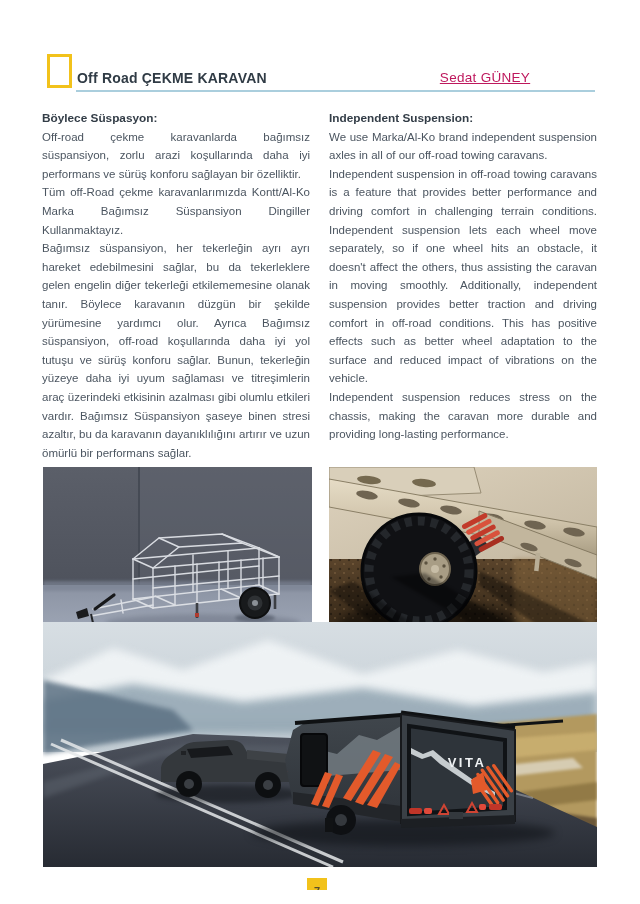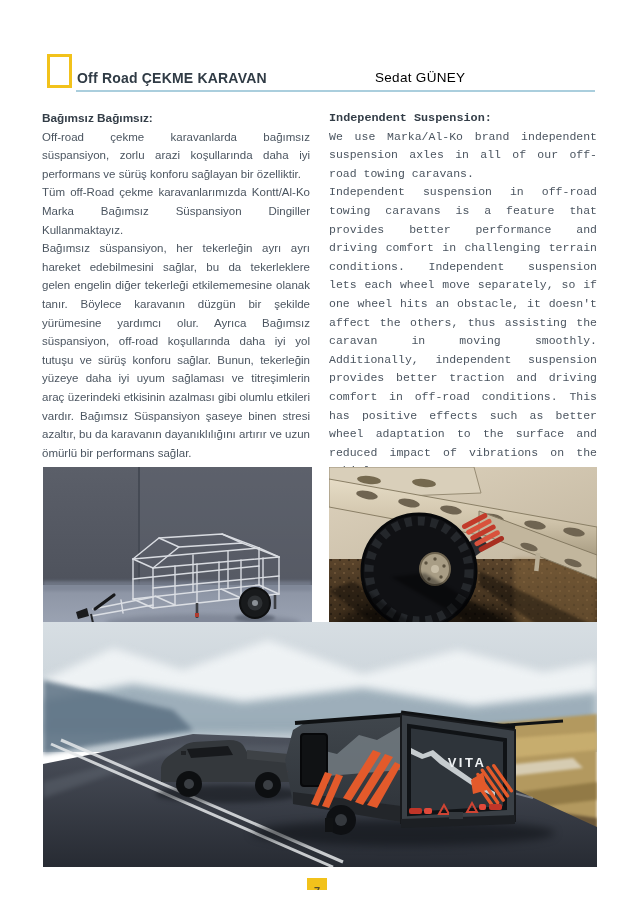--- a/index.html
+++ b/index.html
@@ -11,35 +11,35 @@
   
   .hdr-square {
     position:absolute; left:47px; top:54px; width:25px; height:34px;
     border:3px solid #F2C21B; background:#fff;
   }
   .hdr-title {
     position:absolute; left:77px; top:70px; width:330px;
     font-size:14px; font-weight:bold; color:#303B45; letter-spacing:.2px;
   }
   .hdr-author {
-    position:absolute; right:45px; top:70px; width:220px; text-align:left;
-    font-size:13.5px; color:#000000; letter-spacing:.3px;
+    position:absolute; right:45px; top:70px; width:220px; text-align:center;
+    font-size:13.5px; color:#be185d; letter-spacing:.3px;text-decoration:underline;
   }
   .hdr-rule {
     position:absolute; left:76px; top:90px; width:519px; height:2px;
     background:#AACEDD;
   }
   
   .col {
     position:absolute; top:109px; width:268px;
     font-size:11.5px; line-height:18.6px; color:#4B5560;
     text-align:justify;
   }
   .col-left  { left:42px; }
-  .col-right { left:329px;font-family:Liberation Mono, monospace; }
+  .col-right { left:329px; }
   .col h3 { font-size:11.8px; line-height:18.6px; color:#333D47; font-weight:bold; text-align:left; }
   .col p  { margin:0; }
   
   .fig { position:absolute; overflow:hidden; }
   .fig svg { display:block; }
   .fig-chassis    { left:43px;  top:467px; width:269px; height:188px; }
   .fig-suspension { left:329px; top:467px; width:268px; height:188px; }
   .fig-towing     { left:43px;  top:622px; width:554px; height:245px; }
   
   .page-badge {
@@ -53,30 +53,31 @@
 <body>
 
 <div class="page">
 
   <div class="hdr-square"></div>
   <div class="hdr-title">Off Road ÇEKME KARAVAN</div>
   <div class="hdr-author">Sedat GÜNEY</div>
   <div class="hdr-rule"></div>
 
   <div class="col col-left">
-    <h3>Bağımsız Bağımsız:</h3>
+    <h3>Böylece Süspasyon:</h3>
     <p>Off-road çekme karavanlarda bağımsız süspansiyon, zorlu arazi koşullarında daha iyi performans ve sürüş konforu sağlayan bir özelliktir.</p>
     <p>Tüm off-Road çekme karavanlarımızda Kontt/Al-Ko Marka Bağımsız Süspansiyon Dingiller Kullanmaktayız.</p>
     <p>Bağımsız süspansiyon, her tekerleğin ayrı ayrı hareket edebilmesini sağlar, bu da tekerleklere gelen engelin diğer tekerleği etkilememesine olanak tanır. Böylece karavanın düzgün bir şekilde yürümesine yardımcı olur. Ayrıca Bağımsız süspansiyon, off-road koşullarında daha iyi yol tutuşu ve sürüş konforu sağlar. Bunun, tekerleğin yüzeye daha iyi uyum sağlaması ve titreşimlerin araç üzerindeki etkisinin azalması gibi olumlu etkileri vardır. Bağımsız Süspansiyon şaseye binen stresi azaltır, bu da karavanın dayanıklılığını artırır ve uzun ömürlü bir performans sağlar.</p>
   </div>
 
   <div class="col col-right">
     <h3>Independent Suspension:</h3>
     <p>We use Marka/Al-Ko brand independent suspension axles in all of our off-road towing caravans.</p>
     <p>Independent suspension in off-road towing caravans is a feature that provides better performance and driving comfort in challenging terrain conditions. Independent suspension lets each wheel move separately, so if one wheel hits an obstacle, it doesn't affect the others, thus assisting the caravan in moving smoothly. Additionally, independent suspension provides better traction and driving comfort in off-road conditions. This has positive effects such as better wheel adaptation to the surface and reduced impact of vibrations on the vehicle.</p>
+    <p>Independent suspension reduces stress on the chassis, making the caravan more durable and providing long-lasting performance.</p>
   </div>
 
   <div class="fig fig-chassis">
     <svg width="269" height="188" viewBox="0 0 269 188">
       <defs>
         <linearGradient id="wall1" x1="0" y1="0" x2="0" y2="1">
           <stop offset="0" stop-color="#5b5f69"></stop>
             <stop offset="1" stop-color="#4e525c"></stop>
         </linearGradient>
         <linearGradient id="floor1" x1="0" y1="0" x2="0" y2="1">

